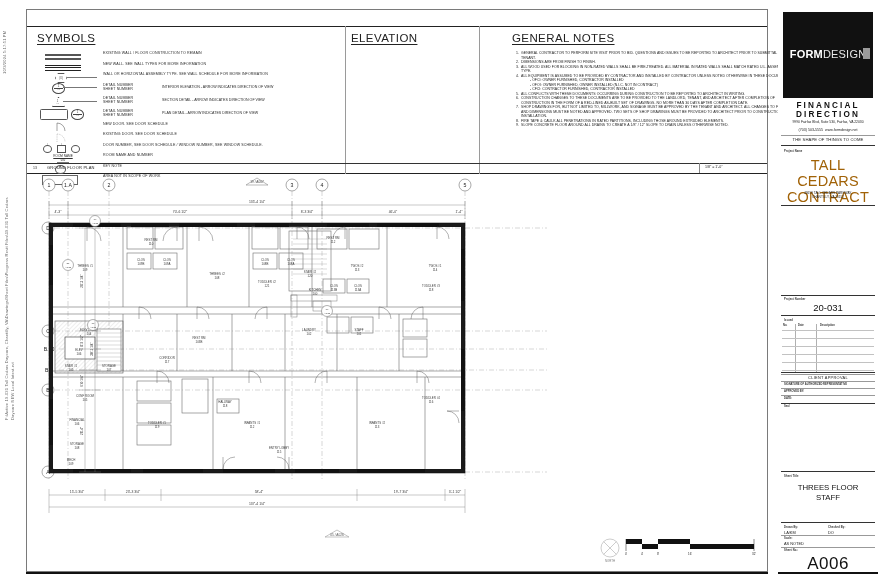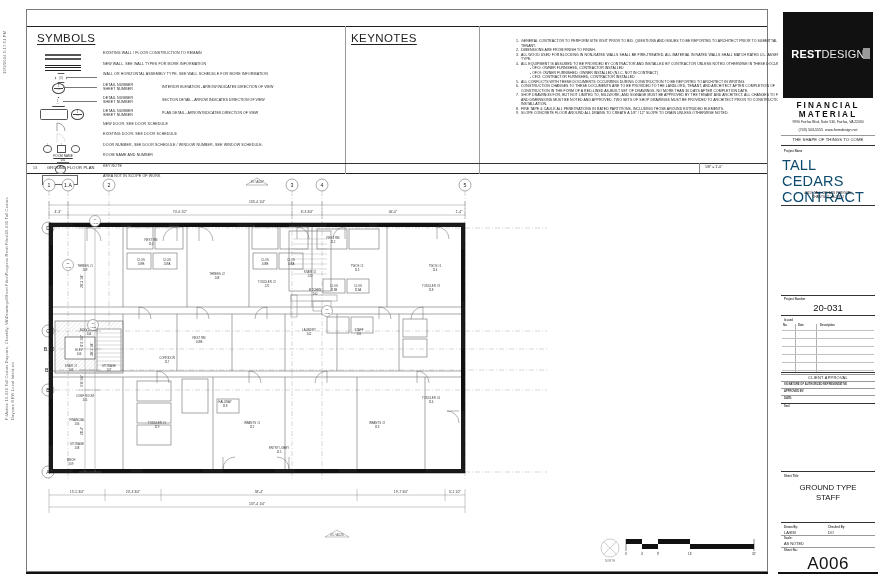--- a/index.html
+++ b/index.html
@@ -141,22 +141,22 @@
   .tb-arch{position:absolute;left:5px;top:92px;width:90px;text-align:center;
     font-size:8.2px;font-weight:700;letter-spacing:2.1px;color:#111;}
   .tb-int{position:absolute;left:5px;top:101px;width:90px;text-align:center;
     font-size:8.2px;font-weight:700;letter-spacing:2.1px;color:#111;}
   .tb-addr{position:absolute;left:5px;top:111px;width:90px;text-align:center;font-size:3.4px;color:#222;}
   .tb-phone{position:absolute;left:5px;top:119px;width:90px;text-align:center;font-size:3.6px;color:#222;}
   .tb-tag{position:absolute;left:5px;top:128px;width:90px;text-align:center;font-size:4.2px;color:#222;letter-spacing:.1px;}
 
   .lbl{font-size:2.7px;font-weight:700;color:#333;letter-spacing:.1px;}
   .tb-projname-lbl{position:absolute;left:6px;top:141px;}
-  .tb-projname{position:absolute;left:4px;top:148px;width:92px;text-align:left;
-    font-size:14.5px;line-height:16px;color:#0c4a6e;letter-spacing:.2px;}
+  .tb-projname{position:absolute;left:4px;top:148px;width:92px;text-align:center;
+    font-size:14.5px;line-height:16px;color:#a16207;letter-spacing:.2px;}
   .tb-projaddr{position:absolute;left:4px;top:182px;width:92px;text-align:center;
     font-size:3.2px;line-height:4.3px;color:#222;}
 
   .tb-num-lbl{position:absolute;left:6px;top:289px;}
   .tb-num{position:absolute;left:4px;top:293px;width:92px;text-align:center;font-size:9.5px;color:#111;}
 
   .tb-iss-lbl{position:absolute;left:6px;top:310px;}
   .iss-tbl{position:absolute;left:4px;top:315px;width:92px;height:48px;}
   .iss-tbl .hrow{position:absolute;left:0;top:0;width:92px;height:6px;}
   .iss-tbl .hrow i{position:absolute;top:0;font-style:normal;font-size:2.7px;font-weight:700;color:#333;}
@@ -333,24 +333,25 @@
 
     <div class="leg-foot">
       <div class="lf-line-top"></div>
       <div class="lf-num">13</div>
       <div class="lf-ttl">GROUND FLOOR PLAN</div>
       <div class="lf-div"></div>
       <div class="lf-scale">1/8" = 1'-0"</div>
     </div>
 
     <div class="keynotes">
-      <div class="sec-title">KEYNOTES</div>
+      <div class="sec-title">ELEVATION</div>
     </div>
 
     <div class="gnotes">
+      <div class="sec-title">GENERAL NOTES</div>
       <div class="gn-list">
         <div class="gn-item"><span class="n">1.</span><span>GENERAL CONTRACTOR TO PERFORM SITE VISIT PRIOR TO BID. QUESTIONS AND ISSUES TO BE REPORTED TO ARCHITECT PRIOR TO SUBMITTAL OF BID TO TENANT.</span></div>
         <div class="gn-item"><span class="n">2.</span><span>DIMENSIONS ARE FROM FINISH TO FINISH.</span></div>
         <div class="gn-item"><span class="n">3.</span><span>ALL WOOD USED FOR BLOCKING IN NON-RATED WALLS SHALL BE FIRE-TREATED. ALL MATERIAL IN RATED WALLS SHALL MATCH RATED U.L. ASSEMBLY TYPE.</span></div>
         <div class="gn-item"><span class="n">4.</span><span>ALL EQUIPMENT IS ASSUMED TO BE PROVIDED BY CONTRACTOR AND INSTALLED BY CONTRACTOR UNLESS NOTED OTHERWISE IN THESE DOCUMENTS.</span></div>
         <div class="gn-sub">- OFCI: OWNER FURNISHED, CONTRACTOR INSTALLED</div>
         <div class="gn-sub">- OFOI: OWNER FURNISHED, OWNER INSTALLED (N.I.C. NOT IN CONTRACT)</div>
         <div class="gn-sub">- CFCI: CONTRACTOR FURNISHED, CONTRACTOR INSTALLED</div>
         <div class="gn-item"><span class="n">5.</span><span>ALL CONFLICTS WITH THESE DOCUMENTS OCCURRING DURING CONSTRUCTION TO BE REPORTED TO ARCHITECT IN WRITING.</span></div>
         <div class="gn-item"><span class="n">6.</span><span>CONSTRUCTION CHANGES TO THESE DOCUMENTS ARE TO BE PROVIDED TO THE LANDLORD, TENANT, AND    ARCHITECT AFTER COMPLETION OF CONSTRUCTION IN THE FORM OF A RED-LINED AS-BUILT SET OF DRAWINGS.    NO MORE THAN 30 DAYS AFTER COMPLETION DATE.</span></div>
@@ -734,26 +735,26 @@
           <text x="663" y="396">16'</text>
           <text x="727" y="396">32'</text>
         </g>
       </g>
     </svg>
   </div>
 
   <div class="tb">
 
     <div class="logo">
-      <div class="lg-txt"><span style="font-weight:700;color:#fff">REST</span><span>DESIGN</span></div>
+      <div class="lg-txt"><span style="font-weight:700;color:#fff">FORM</span><span>DESIGN</span></div>
       <div class="lg-box"></div>
     </div>
 
     <div class="tb-arch">FINANCIAL</div>
-    <div class="tb-int">MATERIAL</div>
+    <div class="tb-int">DIRECTION</div>
     <div class="tb-addr">9990 Fairfax Blvd, Suite 530, Fairfax, VA 22030</div>
     <div class="tb-phone"><span>(703) 503-5555</span>&nbsp;&nbsp;<span>www.formdesign.net</span></div>
     <div class="rule thin" style="top:126px"></div>
     <div class="tb-tag">THE SHAPE OF THINGS TO COME</div>
     <div class="rule" style="top:136px"></div>
 
     <div class="lbl tb-projname-lbl">Project Name</div>
     <div class="tb-projname">
       <div>TALL CEDARS</div>
       <div>CONTRACT</div>
@@ -794,21 +795,21 @@
     <div class="rule thin" style="top:379px"></div>
     <div class="tb-appr">APPROVED BY:</div>
     <div class="rule thin" style="top:386px"></div>
     <div class="tb-date">DATE:</div>
     <div class="rule" style="top:394px"></div>
     <div class="tb-seal">Seal</div>
     <div class="rule" style="top:462px"></div>
 
     <div class="lbl tb-sht-lbl">Sheet Title</div>
     <div class="tb-sht">
-      <div>GROUND TYPE</div>
+      <div>THREES FLOOR</div>
       <div>STAFF</div>
     </div>
     <div class="rule" style="top:513px"></div>
 
     <div class="lbl tb-drawn-lbl">Drawn By:</div>
     <div class="lbl tb-check-lbl">Checked By:</div>
     <div class="tb-drawn">LA/KM</div>
     <div class="tb-check">DO</div>
     <div class="rule thin" style="top:526px"></div>
     <div class="lbl tb-scale-lbl">Scale:</div>

